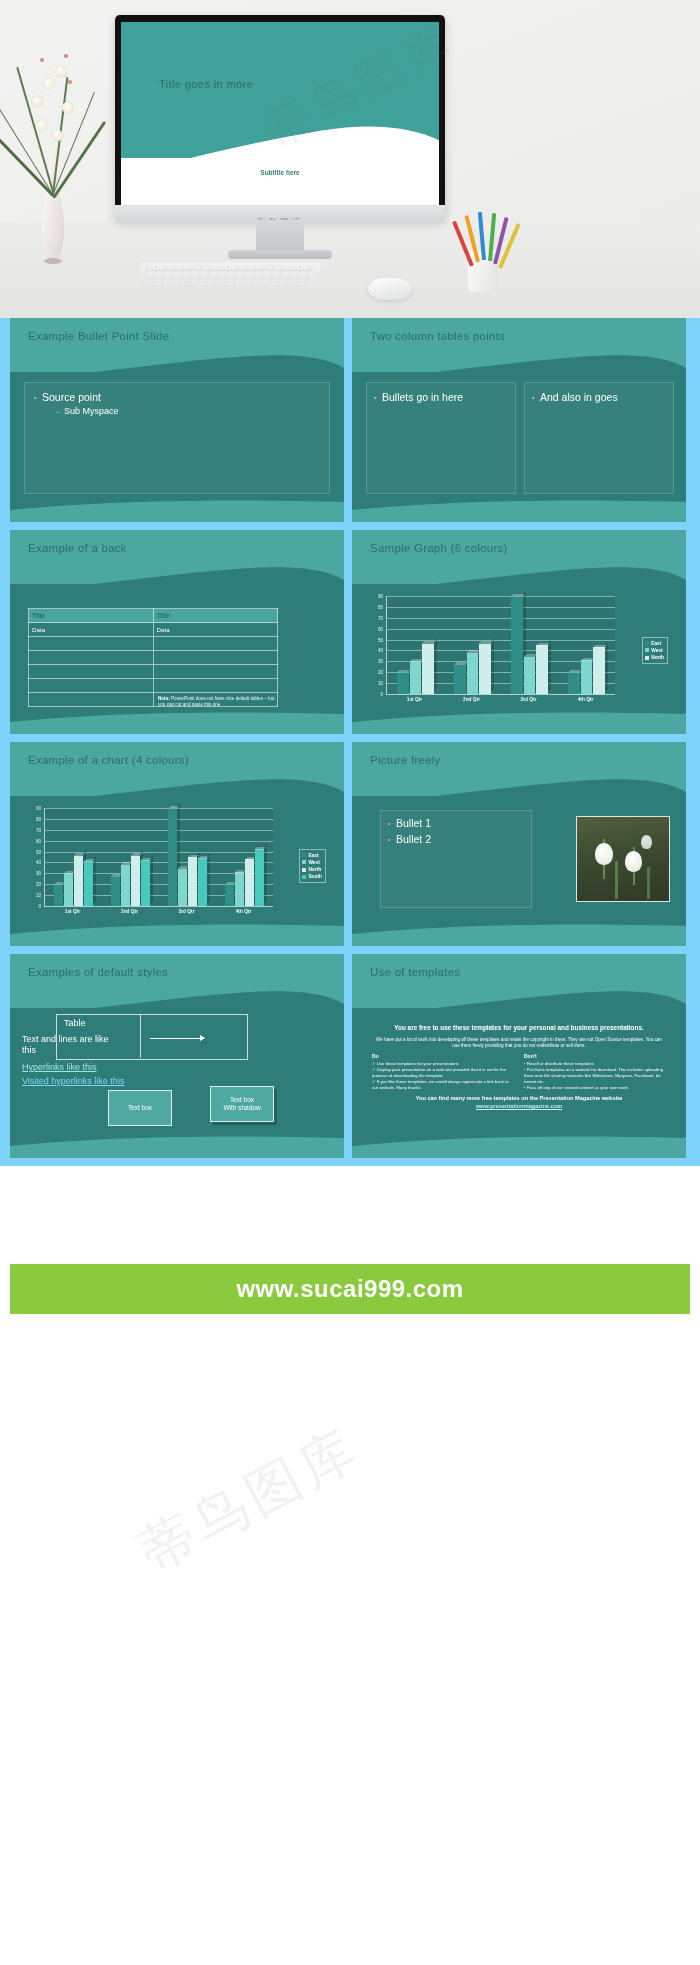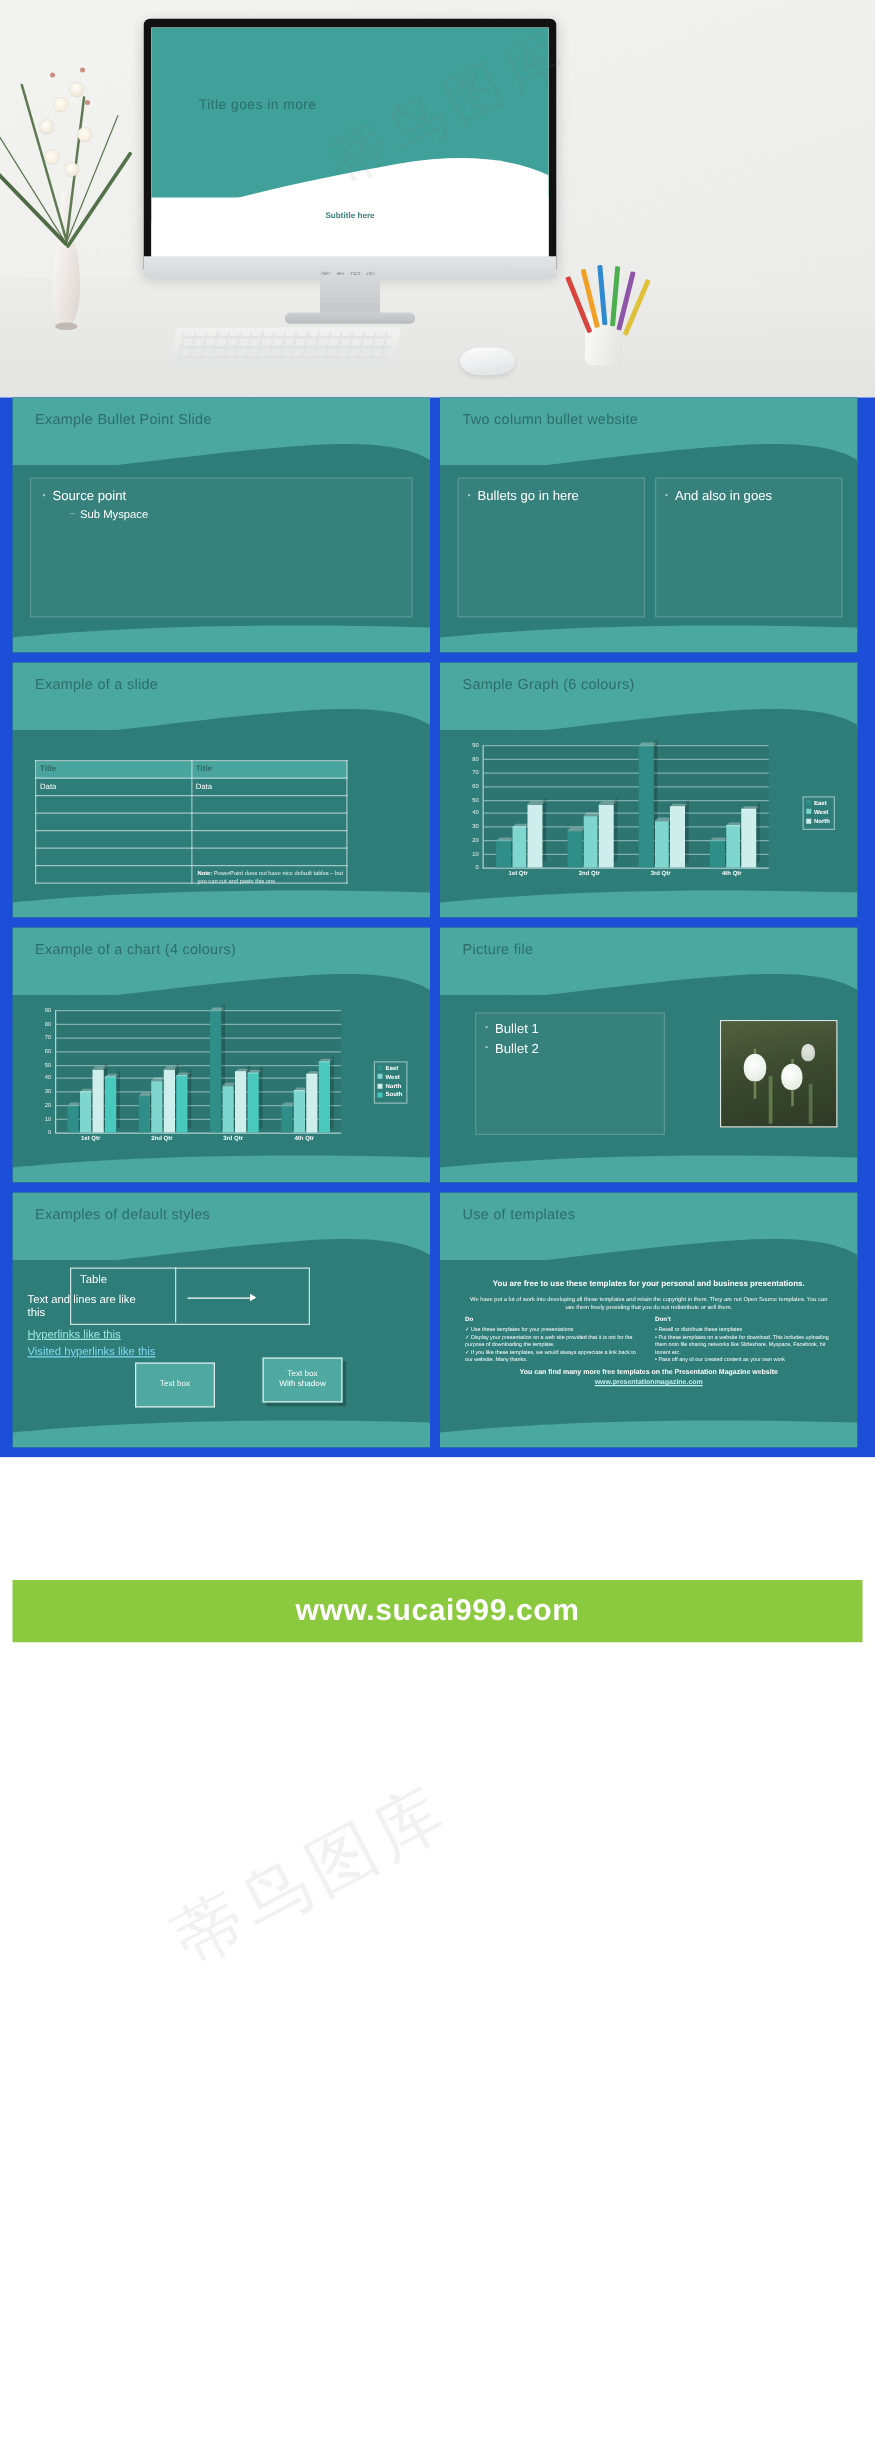--- a/index.html
+++ b/index.html
@@ -38,21 +38,21 @@
   .bud{position:absolute;width:4px;height:4px;border-radius:50%;background:#c98f7b;}
   
   .cup{position:absolute;left:468px;top:250px;width:30px;height:42px;background:linear-gradient(100deg,#fbfbfa,#e3e3e2);border-radius:3px 3px 6px 6px;}
   .pencil{position:absolute;width:4px;height:48px;border-radius:1px;transform-origin:bottom center;}
 
   
   .wm{position:absolute;color:rgba(255,255,255,.30);font-size:40px;letter-spacing:6px;font-family:"DejaVu Sans",sans-serif;transform:rotate(-28deg);pointer-events:none;user-select:none;white-space:nowrap;}
   .wm-dark{color:rgba(120,120,120,.10);}
 
   
-  .grid{position:relative;width:700px;padding:0;background:#1d4ed8;}
+  .grid{position:relative;width:700px;padding:0;background:#7dd3fc;}
   .row{display:flex;gap:8px;padding:0 10px 8px 10px;box-sizing:border-box;}
   .slide{position:relative;width:334px;height:204px;overflow:hidden;background:#2f7d78;}
   .slide .hdrband{position:absolute;left:0;top:0;width:100%;height:54px;background:#4aa8a0;}
   .slide .curve{position:absolute;left:0;top:28px;width:100%;height:46px;}
   .slide .botcurve{position:absolute;left:0;bottom:0;width:100%;height:26px;}
   .slide .stitle{position:absolute;left:18px;top:12px;font-size:11.5px;color:#2e6d69;letter-spacing:.25px;}
   .panel{position:absolute;border:1px solid rgba(255,255,255,.18);background:rgba(255,255,255,.035);}
   .bul{color:#ffffff;font-size:10.5px;line-height:1.45;}
   .bul .dot{display:inline-block;width:8px;color:rgba(255,255,255,.55);font-size:7px;vertical-align:middle;}
   .sub{font-size:9px;padding-left:14px;}
@@ -192,21 +192,21 @@
       </div>
 
       <div class="slide">
         <div class="hdrband"></div>
         <svg class="curve" viewBox="0 0 334 46" preserveAspectRatio="none">
           <path d="M0,34 C70,30 150,16 240,10 C290,7 318,12 334,22 L334,46 L0,46 Z" fill="#2f7d78"></path>
         </svg>
         <svg class="botcurve" viewBox="0 0 334 26" preserveAspectRatio="none">
           <path d="M0,14 C80,6 190,2 334,6 L334,26 L0,26 Z" fill="#4aa8a0"></path>
         </svg>
-        <div class="stitle">Two column bullet website</div>
+        <div class="stitle">Two column tables points</div>
         <div class="panel" style="left:14px;top:64px;width:148px;bottom:28px;"></div>
         <div class="panel" style="left:172px;top:64px;width:148px;bottom:28px;"></div>
         <div class="bul" style="position:absolute;left:22px;top:72px;">
           <span class="dot">•</span><span>Bullets go in here</span>
         </div>
         <div class="bul" style="position:absolute;left:180px;top:72px;">
           <span class="dot">•</span><span>And also in goes</span>
         </div>
       </div>
     </div>
@@ -214,21 +214,21 @@
     <div class="row">
 
       <div class="slide">
         <div class="hdrband"></div>
         <svg class="curve" viewBox="0 0 334 46" preserveAspectRatio="none">
           <path d="M0,34 C70,30 150,16 240,10 C290,7 318,12 334,22 L334,46 L0,46 Z" fill="#2f7d78"></path>
         </svg>
         <svg class="botcurve" viewBox="0 0 334 26" preserveAspectRatio="none">
           <path d="M0,14 C80,6 190,2 334,6 L334,26 L0,26 Z" fill="#4aa8a0"></path>
         </svg>
-        <div class="stitle">Example of a slide</div>
+        <div class="stitle">Example of a back</div>
         <table class="ptable">
           <thead>
             <tr>
               <th>Title</th>
               <th>Title</th>
             </tr>
           </thead>
           <tbody>
             <tr>
                 <td>Data</td>
@@ -381,21 +381,21 @@
       </div>
 
       <div class="slide">
         <div class="hdrband"></div>
         <svg class="curve" viewBox="0 0 334 46" preserveAspectRatio="none">
           <path d="M0,34 C70,30 150,16 240,10 C290,7 318,12 334,22 L334,46 L0,46 Z" fill="#2f7d78"></path>
         </svg>
         <svg class="botcurve" viewBox="0 0 334 26" preserveAspectRatio="none">
           <path d="M0,14 C80,6 190,2 334,6 L334,26 L0,26 Z" fill="#4aa8a0"></path>
         </svg>
-        <div class="stitle">Picture file</div>
+        <div class="stitle">Picture freely</div>
         <div class="panel" style="left:28px;top:68px;width:150px;height:96px;"></div>
         <div class="bul" style="position:absolute;left:36px;top:74px;">
           <span class="dot">•</span><span>Bullet 1</span>
         </div>
         <div class="bul" style="position:absolute;left:36px;top:90px;">
           <span class="dot">•</span><span>Bullet 2</span>
         </div>
         <div class="photo">
           <div class="bg"></div>
           <div class="snowstem" style="left:26px;top:22px;height:40px;"></div>

